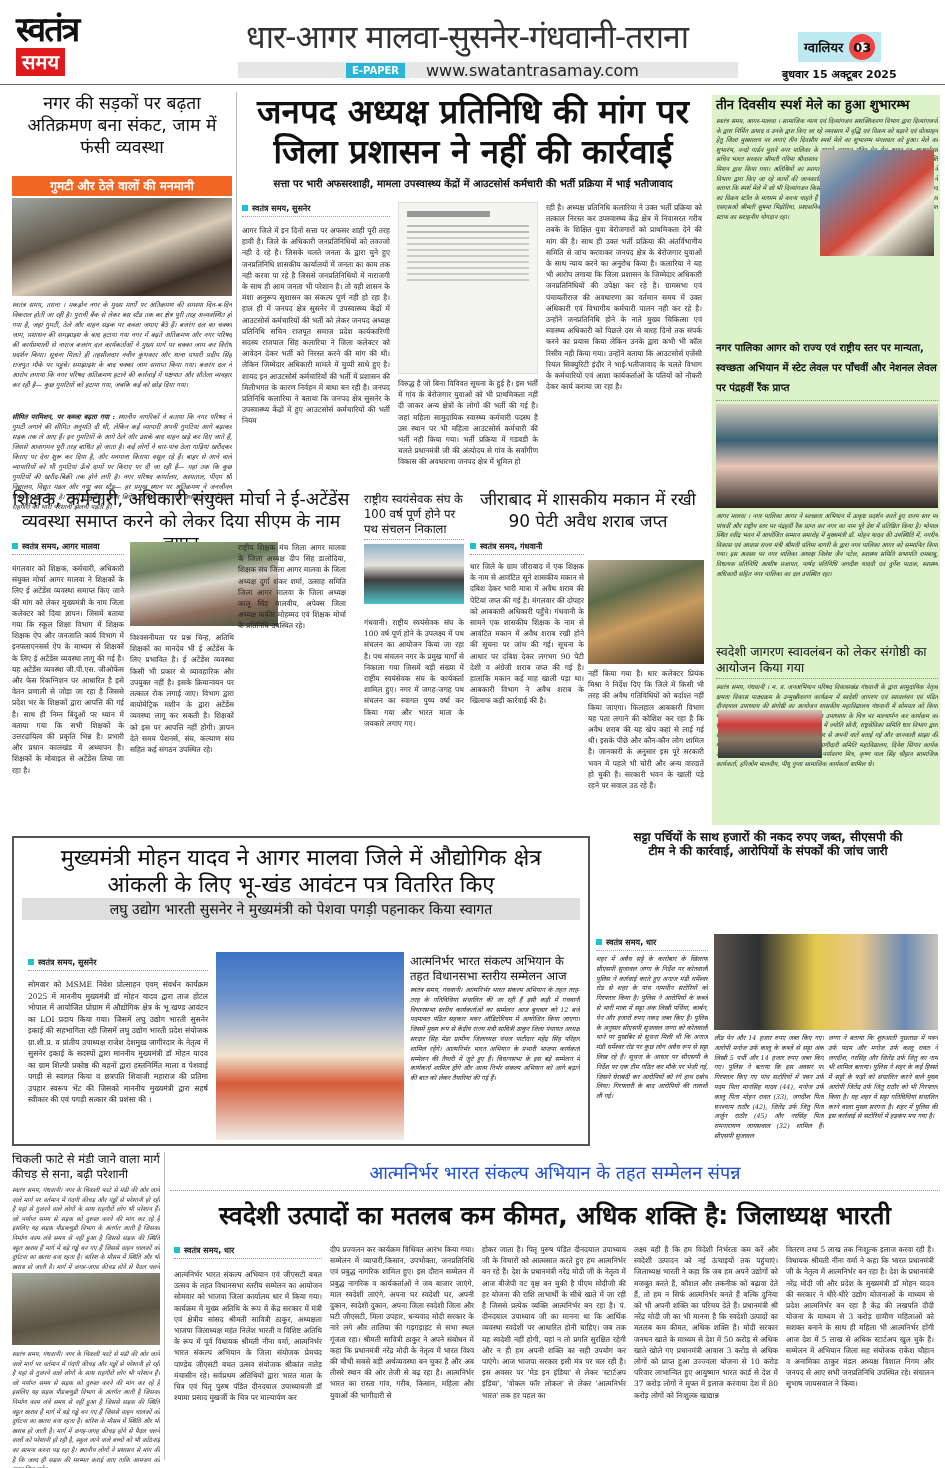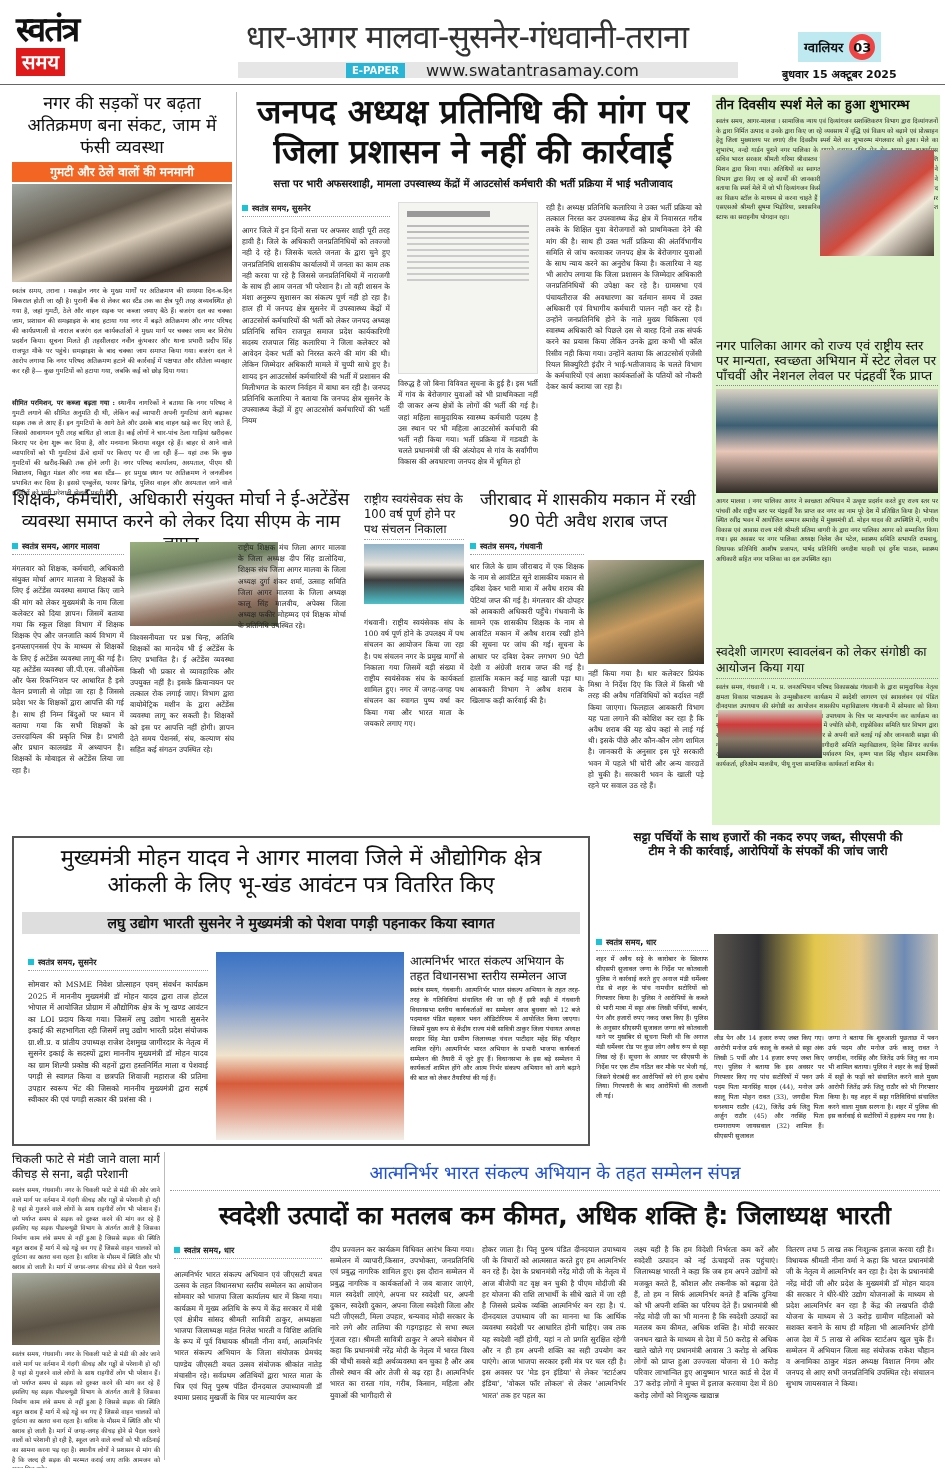--- a/index.html
+++ b/index.html
@@ -1,34 +1,34 @@
 <!DOCTYPE html>
 <html><head>
 <meta charset="utf-8">
 <style>
   *{box-sizing:border-box;margin:0;padding:0}
   body{width:945px;height:1468px;background:#fff;font-family:"DejaVu Sans",sans-serif;color:#111;position:relative;overflow:hidden}
   .abs{position:absolute}
   .hl{font-family:"DejaVu Sans",sans-serif;font-weight:bold;line-height:1.15;color:#111}
   .body-text{font-family:"DejaVu Serif",serif;font-size:7.4px;line-height:11.2px;color:#222;text-align:justify;overflow:hidden}
-  .italic{}
+  .italic{font-style:italic}
   .byline{font-family:"DejaVu Sans",sans-serif;font-size:8px;font-weight:bold;color:#222;display:flex;align-items:center;gap:4px;border-bottom:1px dotted #999;padding-bottom:3px}
   .byline .sq{width:6px;height:6px;background:#1cc2d6;display:inline-block}
   .photo{background:linear-gradient(135deg,#6b5d4f,#a89478 40%,#54463a 70%,#8d7a62);overflow:hidden}
   .rule{background:#666}
   .green{background:#dcf2c9}
   
   .logo-top{font-family:"DejaVu Sans",sans-serif;font-weight:bold;font-size:40px;color:#111;letter-spacing:-2px}
   .logo-bot{background:#e0191b;color:#fff;font-weight:bold;font-size:26px;padding:0 6px;line-height:30px}
   .region{font-family:"DejaVu Sans",sans-serif;font-size:34px;color:#333;letter-spacing:-1px}
   .epaper-bar{background:#e6e6e6;height:16px;display:flex;align-items:center}
   .epaper-tag{background:#29b5d6;color:#fff;font-size:10px;font-weight:bold;padding:2px 6px;margin-left:130px}
   .url{font-size:16px;color:#222;margin-left:21px}
   .city-tag{background:#bfe9f1;display:flex;align-items:center;gap:6px;padding:2px 6px;font-weight:bold;font-size:13px}
-  .pg{background:#fff;border:6px solid #ef4444;border-radius:50%;width:26px;height:26px;display:flex;align-items:center;justify-content:center;font-size:13px}
+  .pg{background:#fff;border:8px solid #ef4444;border-radius:50%;width:26px;height:26px;display:flex;align-items:center;justify-content:center;font-size:13px}
   .orange-bar{background:#f26522;color:#fff;font-weight:bold;text-align:center;font-size:12px;line-height:20px}
   .grey-strip{background:#dedede;text-align:center;font-weight:bold;font-size:18px;line-height:26px}
   .boxed{border:2px solid #555}
 </style>
 </head>
 <body>
 
 <div class="abs" style="left:0;top:0;width:945px;height:84px">
   <div class="abs" style="left:16px;top:10px;width:74px;text-align:left">
     <div class="logo-top" style="font-size:34px;line-height:38px">स्वतंत्र</div>
@@ -42,21 +42,21 @@
   <div class="abs city-tag" style="left:798px;top:32px">
     <span>ग्वालियर</span>
     <span class="pg">03</span>
   </div>
   <div class="abs" style="left:782px;top:66px;font-size:11px;font-weight:bold;white-space:nowrap">बुधवार 15 अक्टूबर 2025</div>
   <div class="abs rule" style="left:0;top:84px;width:945px;height:1px"></div>
 </div>
 
 <div class="abs" style="left:12px;top:92px;width:220px;height:388px">
   <div class="hl" style="font-size:17.5px;text-align:center;font-weight:normal;line-height:22px">नगर की सड़कों पर बढ़ता अतिक्रमण बना संकट, जाम में फंसी व्यवस्था</div>
-  <div class="orange-bar" style="margin-top:4px">गुमटी और ठेले वालों की मनमानी</div>
+  <div class="orange-bar" style="margin-top:18px">गुमटी और ठेले वालों की मनमानी</div>
   <div class="photo" style="height:98px;margin-top:2px;background:linear-gradient(160deg,#9fa6a0,#5f5548 35%,#d8cbb8 55%,#3c3128 80%,#786656)"></div>
   <div class="body-text italic" style="margin-top:4px;height:112px;font-size:6.6px;line-height:10px">स्वतंत्र समय, तराना । मकड़ोन नगर के मुख्य मार्गों पर अतिक्रमण की समस्या दिन-ब-दिन विकराल होती जा रही है। पुरानी बैंक से लेकर बस स्टैंड तक का क्षेत्र पूरी तरह अव्यवस्थित हो गया है, जहां गुमटी, ठेले और वाहन सड़क पर कब्जा जमाए बैठे हैं। बजरंग दल का चक्का जाम, प्रशासन की समझाइश के बाद हटाया गया नगर में बढ़ते अतिक्रमण और नगर परिषद की कार्यप्रणाली से नाराज बजरंग दल कार्यकर्ताओं ने मुख्य मार्ग पर चक्का जाम कर विरोध प्रदर्शन किया। सूचना मिलते ही तहसीलदार नवीन कुंभकार और थाना प्रभारी प्रदीप सिंह राजपूत मौके पर पहुंचे। समझाइश के बाद चक्का जाम समाप्त किया गया। बजरंग दल ने आरोप लगाया कि नगर परिषद अतिक्रमण हटाने की कार्रवाई में पक्षपात और सौतेला व्यवहार कर रही है— कुछ गुमटियों को हटाया गया, जबकि कई को छोड़ दिया गया।</div>
   <div class="body-text italic" style="height:112px;font-size:6.6px;line-height:10px">
     <b>सीमित परमिशन, पर कब्जा बढ़ता गया :</b>
     <span>स्थानीय नागरिकों ने बताया कि नगर परिषद ने गुमटी लगाने की सीमित अनुमति दी थी, लेकिन कई व्यापारी अपनी गुमटियां आगे बढ़ाकर सड़क तक ले आए हैं। इन गुमटियों के आगे ठेले और उसके बाद वाहन खड़े कर दिए जाते हैं, जिससे आवागमन पूरी तरह बाधित हो जाता है। कई लोगों ने चार-पांच ठेला गाड़ियां खरीदकर किराए पर देना शुरू कर दिया है, और मनमाना किराया वसूल रहे हैं। बाहर से आने वाले व्यापारियों को भी गुमटियां ऊँचे दामों पर किराए पर दी जा रही हैं— यहां तक कि कुछ गुमटियों की खरीद-बिक्री तक होने लगी है। नगर परिषद कार्यालय, अस्पताल, पीएम श्री विद्यालय, विद्युत मंडल और नया बस स्टैंड— हर प्रमुख स्थान पर अतिक्रमण ने जनजीवन प्रभावित कर दिया है। इससे एम्बुलेंस, फायर ब्रिगेड, पुलिस वाहन और अस्पताल जाने वाले राहगीरों को भारी परेशानी झेलनी पड़ती है।</span>
   </div>
 </div>
 <div class="abs" style="left:236px;top:92px;width:1px;height:388px;background:#bbb"></div>
 
 <div class="abs" style="left:242px;top:92px;width:462px;height:388px">
@@ -86,21 +86,21 @@
   <div class="abs body-text" style="left:304px;top:110px;width:156px;height:268px">रही है। अध्यक्ष प्रतिनिधि कलारिया ने उक्त भर्ती प्रक्रिया को तत्काल निरस्त कर उपस्वास्थ्य केंद्र क्षेत्र में निवासरत गरीब तबके के शिक्षित युवा बेरोजगारों को प्राथमिकता देने की मांग की है। साथ ही उक्त भर्ती प्रक्रिया की अंतर्विभागीय समिति से जांच करवाकर जनपद क्षेत्र के बेरोजगार युवाओं के साथ न्याय करने का अनुरोध किया है। कलारिया ने यह भी आरोप लगाया कि जिला प्रशासन के जिम्मेदार अधिकारी जनप्रतिनिधियों की उपेक्षा कर रहे है। ग्रामसभा एवं पंचायतीराज की अवधारणा का वर्तमान समय में उक्त अधिकारी एवं विभागीय कर्मचारी पालन नही कर रहे है। उन्होंने जनप्रतिनिधि होने के नाते मुख्य चिकित्सा एवं स्वास्थ्य अधिकारी को पिछले दस से बारह दिनो तक संपर्क करने का प्रयास किया लेकिन उनके द्वारा कभी भी कॉल रिसीव नही किया गया। उन्होंने बताया कि आउटसोर्स एजेंसी रियल सिक्युरिटी इंदौर ने भाई-भतीजावाद के चलते विभाग के कर्मचारियों एवं आशा कार्यकर्ताओं के पतियों को नौकरी देकर कार्य कराया जा रहा है।</div>
 </div>
 
 <div class="abs green" style="left:712px;top:95px;width:228px;height:730px"></div>
 <div class="abs" style="left:716px;top:98px;width:222px;height:236px">
   <div class="hl" style="font-size:13px">तीन दिवसीय स्पर्श मेले का हुआ शुभारम्भ</div>
   <div class="abs photo" style="left:104px;top:52px;width:114px;height:106px;background:linear-gradient(140deg,#c8c2b4,#6e8aa8 25%,#d14a3b 55%,#f0e8d9 70%,#4a4036)"></div>
   <div class="body-text italic" style="margin-top:3px;height:232px;font-size:6.2px;line-height:9.6px">स्वतंत्र समय, आगर-मालवा । सामाजिक न्याय एवं दिव्यांगजन सशक्तिकरण विभाग द्वारा दिव्यांगजनों के द्वारा निर्मित उत्पाद व उनके द्वारा किए जा रहे व्यवसाय में वृद्धि एवं विक्रय को बढ़ाने एवं प्रोत्साहन हेतु जिला मुख्यालय पर लगाएं तीन दिवसीय स्पर्श मेले का शुभारम्भ मंगलवार को हुआ। मेले का शुभारंभ, नन्दो गार्डन पुराने नगर पालिका के सामने हनुमान मंदिर मेन रोड आगर पर आआईएस सचिव भारत सरकार श्रीमती गरिमा श्रीवास्तव एवं श्री के एल प्रदीप तकनीकी अधिकारी जल शक्ति मिशन द्वारा किया गया। अतिथियों का स्वागत करते हुए प्रभारी उप संचालक विजय चौरसिया ने विभाग द्वारा किए जा रहे कार्यों की जानकारी दी। शाखा प्रभारी सम्पर्क न्याय नितेश खत्रसिया ने बताया कि स्पर्श मेले में जो भी दिव्यांगजन किसी तरह के व्यवसाय संबंधी गतिविधियों या अपने उत्पाद का विक्रय स्टॉल के माध्यम से करना चाहते हैं वह अपना उत्पाद लेकर आ सकते हैं। इस अवसर पर एसएसओ श्रीमती सुषमा भिड़ोरिया, प्रशासनिक अधिकारी डीडीआरसी सहित डीडीआरसी के समस्त स्टाफ का सराहनीय योगदान रहा।</div>
 </div>
 <div class="abs" style="left:716px;top:338px;width:222px;height:300px">
-  <div class="hl" style="font-size:13px;font-weight:normal;line-height:15px;border-bottom:1px dotted #888;padding-bottom:2px">नगर पालिका आगर को राज्य एवं राष्ट्रीय स्तर पर मान्यता, स्वच्छता अभियान में स्टेट लेवल पर पाँचवीं और नेशनल लेवल पर पंद्रहवीं रैंक प्राप्त</div>
+  <div class="hl" style="font-size:10px;font-weight:bold;line-height:20px;border-bottom:1px dotted #888;padding-bottom:2px">नगर पालिका आगर को राज्य एवं राष्ट्रीय स्तर पर मान्यता, स्वच्छता अभियान में स्टेट लेवल पर पाँचवीं और नेशनल लेवल पर पंद्रहवीं रैंक प्राप्त</div>
   <div class="photo" style="height:104px;margin-top:3px;background:linear-gradient(180deg,#d9d2c4,#3b5f73 35%,#e9c7b8 60%,#2f2a26)"></div>
   <div class="body-text italic" style="margin-top:3px;height:116px;font-size:6.2px;line-height:9.6px">आगर मालवा । नगर पालिका आगर ने स्वच्छता अभियान में उत्कृष्ट प्रदर्शन करते हुए राज्य स्तर पर पांचवीं और राष्ट्रीय स्तर पर पंद्रहवीं रैंक प्राप्त कर नगर का नाम पूरे देश में प्रतिष्ठित किया है। भोपाल स्थित रवींद्र भवन में आयोजित सम्मान समारोह में मुख्यमंत्री डॉ. मोहन यादव की उपस्थिति में, नगरीय विकास एवं आवास राज्य मंत्री श्रीमती प्रतिमा बागरी के द्वारा नगर पालिका आगर को सम्मानित किया गया। इस अवसर पर नगर पालिका अध्यक्ष निलेश जैन पटेल, स्वास्थ्य समिति सभापति रामबाबू, विधायक प्रतिनिधि आशीष प्रजापत, पार्षद प्रतिनिधि जगदीश यादवी एवं दुर्गेश पाठक, स्वास्थ्य अधिकारी सहित नगर पालिका का दल उपस्थित रहा।</div>
 </div>
 <div class="abs" style="left:716px;top:644px;width:222px;height:176px">
   <div class="hl" style="font-size:12.5px;font-weight:normal;line-height:16px;border-bottom:1px dotted #888;padding-bottom:2px">स्वदेशी जागरण स्वावलंबन को लेकर संगोष्ठी का आयोजन किया गया</div>
   <div class="abs photo" style="left:2px;top:66px;width:104px;height:48px;background:linear-gradient(180deg,#cfc9bd,#d23a3a 30%,#8c7b68 60%,#3a3a3a)"></div>
   <div class="body-text italic" style="margin-top:3px;height:136px;font-size:6.2px;line-height:9.6px">स्वतंत्र समय, गंधवानी । म. प्र. जनअभियान परिषद विकासखंड गंधवानी के द्वारा सामुदायिक नेतृत्व क्षमता विकास पाठ्यक्रम के उन्मुखीकरण कार्यक्रम में स्वदेशी जागरण एवं स्वावलंबन एवं पंडित दीनदयाल उपाध्याय की संगोष्ठी का आयोजन शासकीय महाविद्यालय गंधवानी में सोमवार को किया गया। मां सरस्वती के चित्र एवं पंडित दीनदयाल उपाध्याय के चित्र पर माल्यार्पण कर कार्यक्रम का शुभारंभ किया गया जिसमें मुख्य अतिथि के रूप में ज्योति सोनी, राष्ट्रसेविका समिति धार विभाग द्वारा संगोष्ठी में स्वदेशी से स्वावलंबन संगोष्ठी में विस्तार से अपनी बातें बताई गई और जानकारी साझा की गई कार्यक्रम में राकेश सोलंकी अध्यक्ष जन भागीदारी समिति महाविद्यालय, दिनेश सिंगार कार्यक अध्यक्ष जनजाति विकास मंच, सुरेश अलावा पर्यावरण मित्र, कृष्ण पाल सिंह चौहान सामाजिक कार्यकर्ता, हरिओम मालवीय, पीयू गुप्ता सामाजिक कार्यकर्ता शामिल थे।</div>
 </div>
 
 <div class="abs" style="left:12px;top:488px;width:338px;height:328px">
@@ -131,21 +131,21 @@
         <span>स्वतंत्र समय, गंधवानी</span>
       </div>
     <div class="body-text" style="margin-top:6px;height:256px">धार जिले के ग्राम जीराबाद में एक शिक्षक के नाम से आवंटित सूने शासकीय मकान से दबिश देकर भारी मात्रा में अवैध शराब की पेटियां जप्त की गई है। मंगलवार की दोपहर को आबकारी अधिकारी पहुँचे। गंधवानी के सामने एक शासकीय शिक्षक के नाम से आवंटित मकान में अवैध शराब रखी होने की सूचना पर जांच की गई। सूचना के आधार पर दबिश देकर लगभग 90 पेटी देशी व अंग्रेजी शराब जप्त की गई है। हालांकि मकान कई माह खाली पड़ा था। आबकारी विभाग ने अवैध शराब के खिलाफ कड़ी कार्रवाई की है।</div>
   </div>
   <div class="abs photo" style="left:118px;top:72px;width:116px;height:104px;background:linear-gradient(160deg,#bcae96,#5e6a4a 30%,#c99b60 55%,#8a6b45 75%,#3a3022)"></div>
   <div class="abs body-text" style="left:118px;top:180px;width:116px;height:142px">नहीं किया गया है। धार कलेक्टर प्रियंक मिश्रा ने निर्देश दिए कि जिले में किसी भी तरह की अवैध गतिविधियों को बर्दाश्त नहीं किया जाएगा। फिलहाल आबकारी विभाग यह पता लगाने की कोशिश कर रहा है कि अवैध शराब की यह खेप कहां से लाई गई थी। इसके पीछे और कौन-कौन लोग शामिल है। जानकारी के अनुसार इस पूरे सरकारी भवन में पहले भी चोरी और अन्य वारदातें हो चुकी है। सरकारी भवन के खाली पड़े रहने पर सवाल उठ रहे हैं।</div>
 </div>
 
 <div class="abs boxed" style="left:12px;top:836px;width:578px;height:310px">
   <div class="hl" style="font-size:22px;line-height:27px;text-align:center;font-weight:normal;padding:6px 14px 0">मुख्यमंत्री मोहन यादव ने आगर मालवा जिले में औद्योगिक क्षेत्र आंकली के लिए भू-खंड आवंटन पत्र वितरित किए</div>
-  <div class="grey-strip" style="margin:14px 8px 0;font-size:14px;font-weight:bold;line-height:22px">लघु उद्योग भारती सुसनेर ने मुख्यमंत्री को पेशवा पगड़ी पहनाकर किया स्वागत</div>
+  <div class="grey-strip" style="margin:0 8px 0;font-size:14px;font-weight:normal;line-height:22px">लघु उद्योग भारती सुसनेर ने मुख्यमंत्री को पेशवा पगड़ी पहनाकर किया स्वागत</div>
   <div class="abs" style="left:14px;top:118px;width:180px">
     <div class="byline">
         <span class="sq"></span>
         <span>स्वतंत्र समय, सुसनेर</span>
       </div>
     <div class="body-text" style="margin-top:8px;height:158px;font-size:7.6px;line-height:11.5px">सोमवार को MSME निवेश प्रोत्साहन एवम् संवर्धन कार्यक्रम 2025 में माननीय मुख्यमंत्री डॉ मोहन यादव द्वारा ताज होटल भोपाल में आयोजित प्रोग्राम में औद्योगिक क्षेत्र के भू खण्ड आवंटन का LOI प्रदाय किया गया। जिसमें लघु उद्योग भारती सुसनेर इकाई की सहभागिता रही जिसमें लघु उद्योग भारती प्रदेश संयोजक ग्रा.शी.प्र. व प्रांतीय उपाध्यक्ष राजेश देशमुख जागीरदार के नेतृत्व में सुसनेर इकाई के सदस्यों द्वारा माननीय मुख्यमंत्री डॉ मोहन यादव का ग्राम शिल्पी प्रकोष्ठ की बहनों द्वारा हस्तनिर्मित माला व पेशवाई पगड़ी से स्वागत किया व छत्रपति शिवाजी महाराज की प्रतिमा उपहार स्वरूप भेंट की जिसको माननीय मुख्यमंत्री द्वारा सहर्ष स्वीकार की एवं पगड़ी सत्कार की प्रशंसा की ।</div>
   </div>
   <div class="abs photo" style="left:202px;top:114px;width:188px;height:188px;background:linear-gradient(180deg,#3b73c4,#6f93cc 25%,#f1e4cc 55%,#d65c3a 70%,#f2efe8)"></div>
   <div class="abs" style="left:396px;top:116px;width:170px">
     <div class="hl" style="font-size:11.5px;font-weight:normal;line-height:15px">आत्मनिर्भर भारत संकल्प अभियान के तहत विधानसभा स्तरीय सम्मेलन आज</div>

